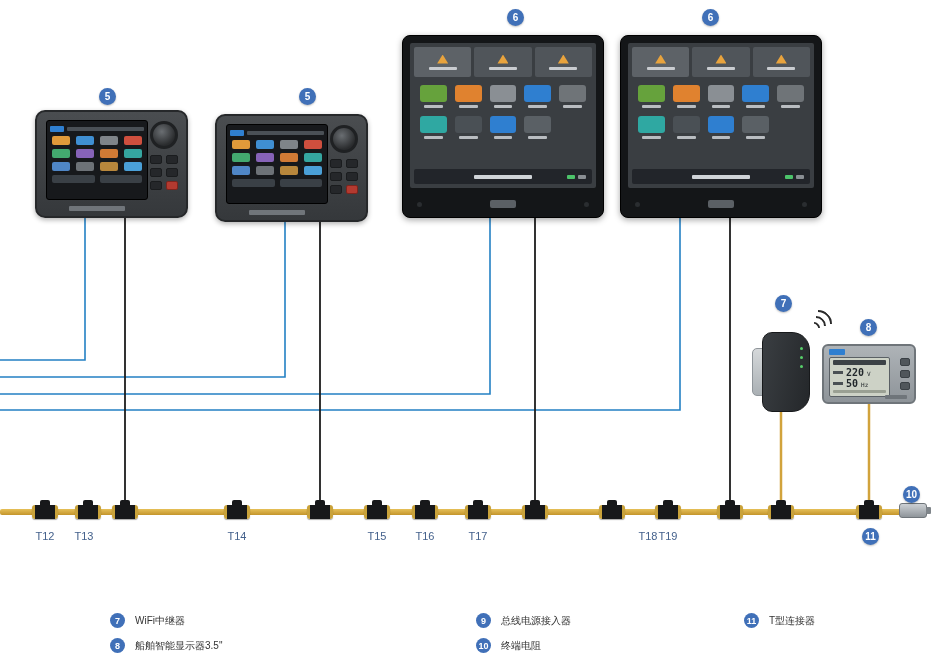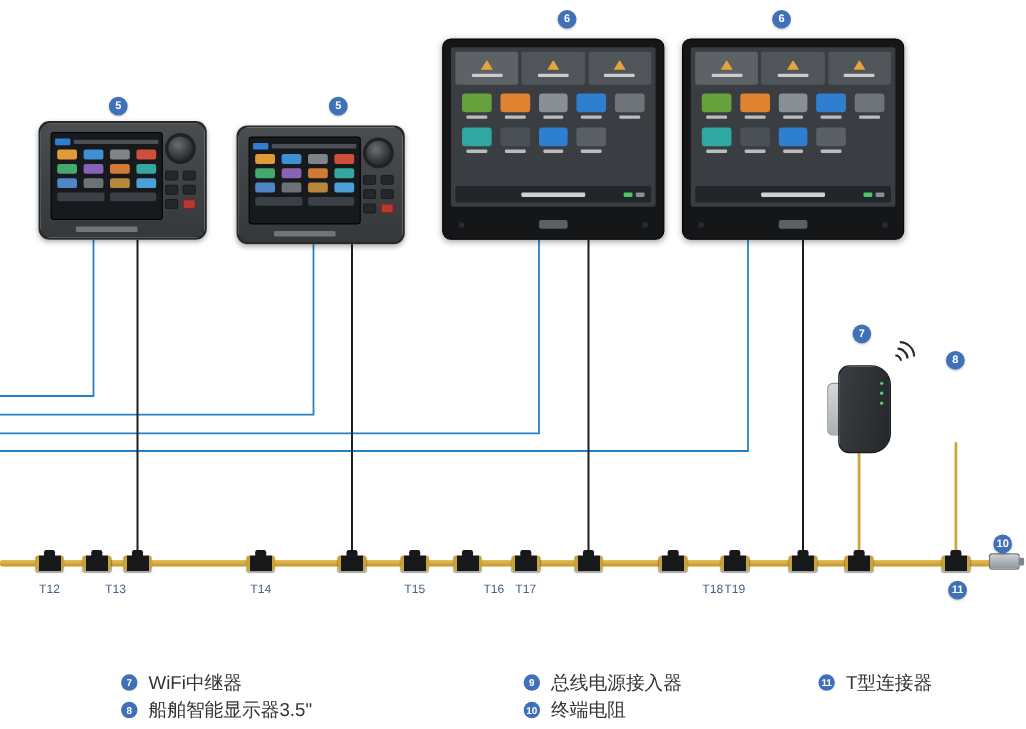--- a/index.html
+++ b/index.html
@@ -96,21 +96,21 @@
   .lcd-footer{margin-top:1px;height:3px;background:#9aa093;border-radius:1px;}
   .mini-btns{position:absolute;right:4px;top:12px;display:flex;flex-direction:column;gap:4px;}
   .mini-btn{width:10px;height:8px;background:#50565b;border-radius:2px;border:1px solid #3a4045;box-sizing:border-box;}
   .mini-model{position:absolute;right:7px;bottom:3px;width:22px;height:4px;background:#6f757a;border-radius:1px;}
 
   
   .legend-col{position:absolute;top:612px;}
   .legend-row{display:flex;align-items:center;gap:10px;height:17px;margin-bottom:8px;}
   .legend-badge{width:15px;height:15px;border-radius:50%;background:var(--badge-blue,#4070b8);color:#fff;font-size:9px;font-weight:bold;
                 display:flex;align-items:center;justify-content:center;flex:0 0 15px;}
-  .legend-label{font-size:17px;color:#333;}
+  .legend-label{font-size:10px;color:#333;}
 </style>
 </head>
 <body>
 
 <div class="canvas">
 
   <svg class="wires" viewBox="0 0 933 663">
     <polyline class="w-blue" points="85,218 85,360 0,360"></polyline>
     <polyline class="w-blue" points="285,222 285,377 0,377"></polyline>
     <polyline class="w-blue" points="490,218 490,394 0,394"></polyline>
@@ -121,29 +121,29 @@
     <polyline class="w-black" points="730,218 730,509"></polyline>
     <polyline class="w-yellow" points="781,412 781,509"></polyline>
     <polyline class="w-yellow" points="869,402 869,509"></polyline>
   </svg>
 
   <div class="bus"></div>
   <div>
       <div class="tconn" style="left: 45px;"></div>
       <div class="tlabel" style="left: 45px;">T12</div>
       <div class="tconn" style="left: 88px;"></div>
-      <div class="tlabel" style="left: 105px;">T13</div>
+      <div class="tlabel" style="left: 84px;">T13</div>
       <div class="tconn" style="left: 125px;"></div>
       <div class="tconn" style="left: 237px;"></div>
       <div class="tlabel" style="left: 237px;">T14</div>
       <div class="tconn" style="left: 320px;"></div>
       <div class="tconn" style="left: 377px;"></div>
       <div class="tlabel" style="left: 377px;">T15</div>
       <div class="tconn" style="left: 425px;"></div>
-      <div class="tlabel" style="left: 425px; margin-left: 24px;">T16</div>
+      <div class="tlabel" style="left: 425px;">T16</div>
       <div class="tconn" style="left: 478px;"></div>
       <div class="tlabel" style="left: 478px;">T17</div>
       <div class="tconn" style="left: 535px;"></div>
       <div class="tconn" style="left: 612px;"></div>
       <div class="tlabel" style="left: 648px;">T18</div>
       <div class="tconn" style="left: 668px;"></div>
       <div class="tlabel" style="left: 668px;">T19</div>
       <div class="tconn" style="left: 730px;"></div>
       <div class="tconn" style="left: 781px;"></div>
       <div class="tconn" style="left: 869px;"></div>
@@ -313,20 +313,43 @@
         <div class="wifi-led"></div>
       </div>
     </div>
   </div>
   <div class="wifi-arcs">
     <div class="arc a1"></div>
       <div class="arc a2"></div>
       <div class="arc a3"></div>
   </div>
 
+  <div class="mini">
+    <div class="mini-logo"></div>
+    <div class="mini-lcd">
+      <div class="mini-lcd-header"></div>
+      <div class="lcd-line">
+        <span class="lcd-lbl"></span>
+        <span class="lcd-val">220</span>
+        <span class="lcd-unit">V</span>
+      </div>
+      <div class="lcd-line">
+        <span class="lcd-lbl"></span>
+        <span class="lcd-val">50</span>
+        <span class="lcd-unit">Hz</span>
+      </div>
+      <div class="lcd-footer"></div>
+    </div>
+    <div class="mini-btns">
+      <div class="mini-btn"></div>
+      <div class="mini-btn"></div>
+      <div class="mini-btn"></div>
+    </div>
+    <div class="mini-model"></div>
+  </div>
 
   <div class="badge" style="left:99px;top:88px">5</div>
   <div class="badge" style="left:299px;top:88px">5</div>
   <div class="badge" style="left:507px;top:9px">6</div>
   <div class="badge" style="left:702px;top:9px">6</div>
   <div class="badge" style="left:775px;top:295px">7</div>
   <div class="badge" style="left:860px;top:319px">8</div>
   <div class="badge" style="left:903px;top:486px">10</div>
   <div class="badge" style="left:862px;top:528px">11</div>
 

